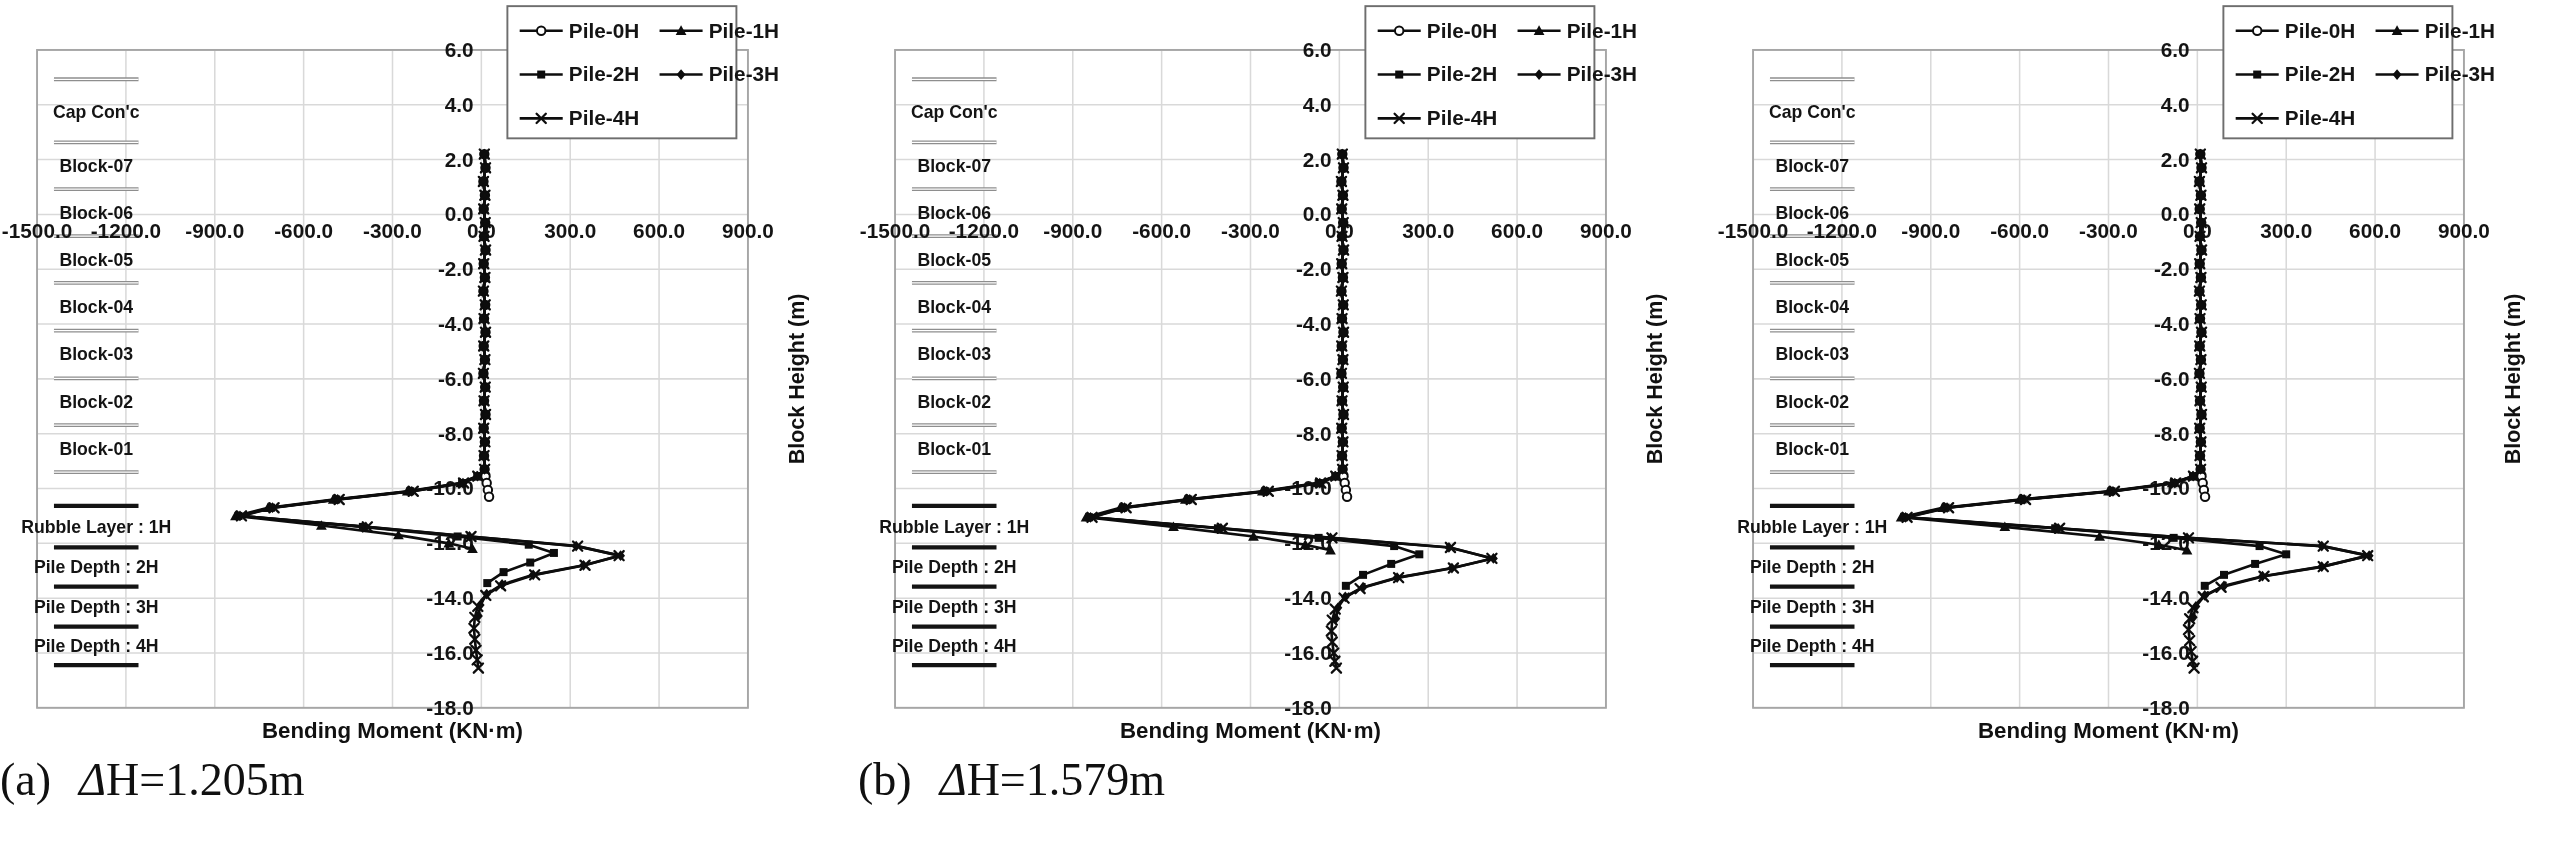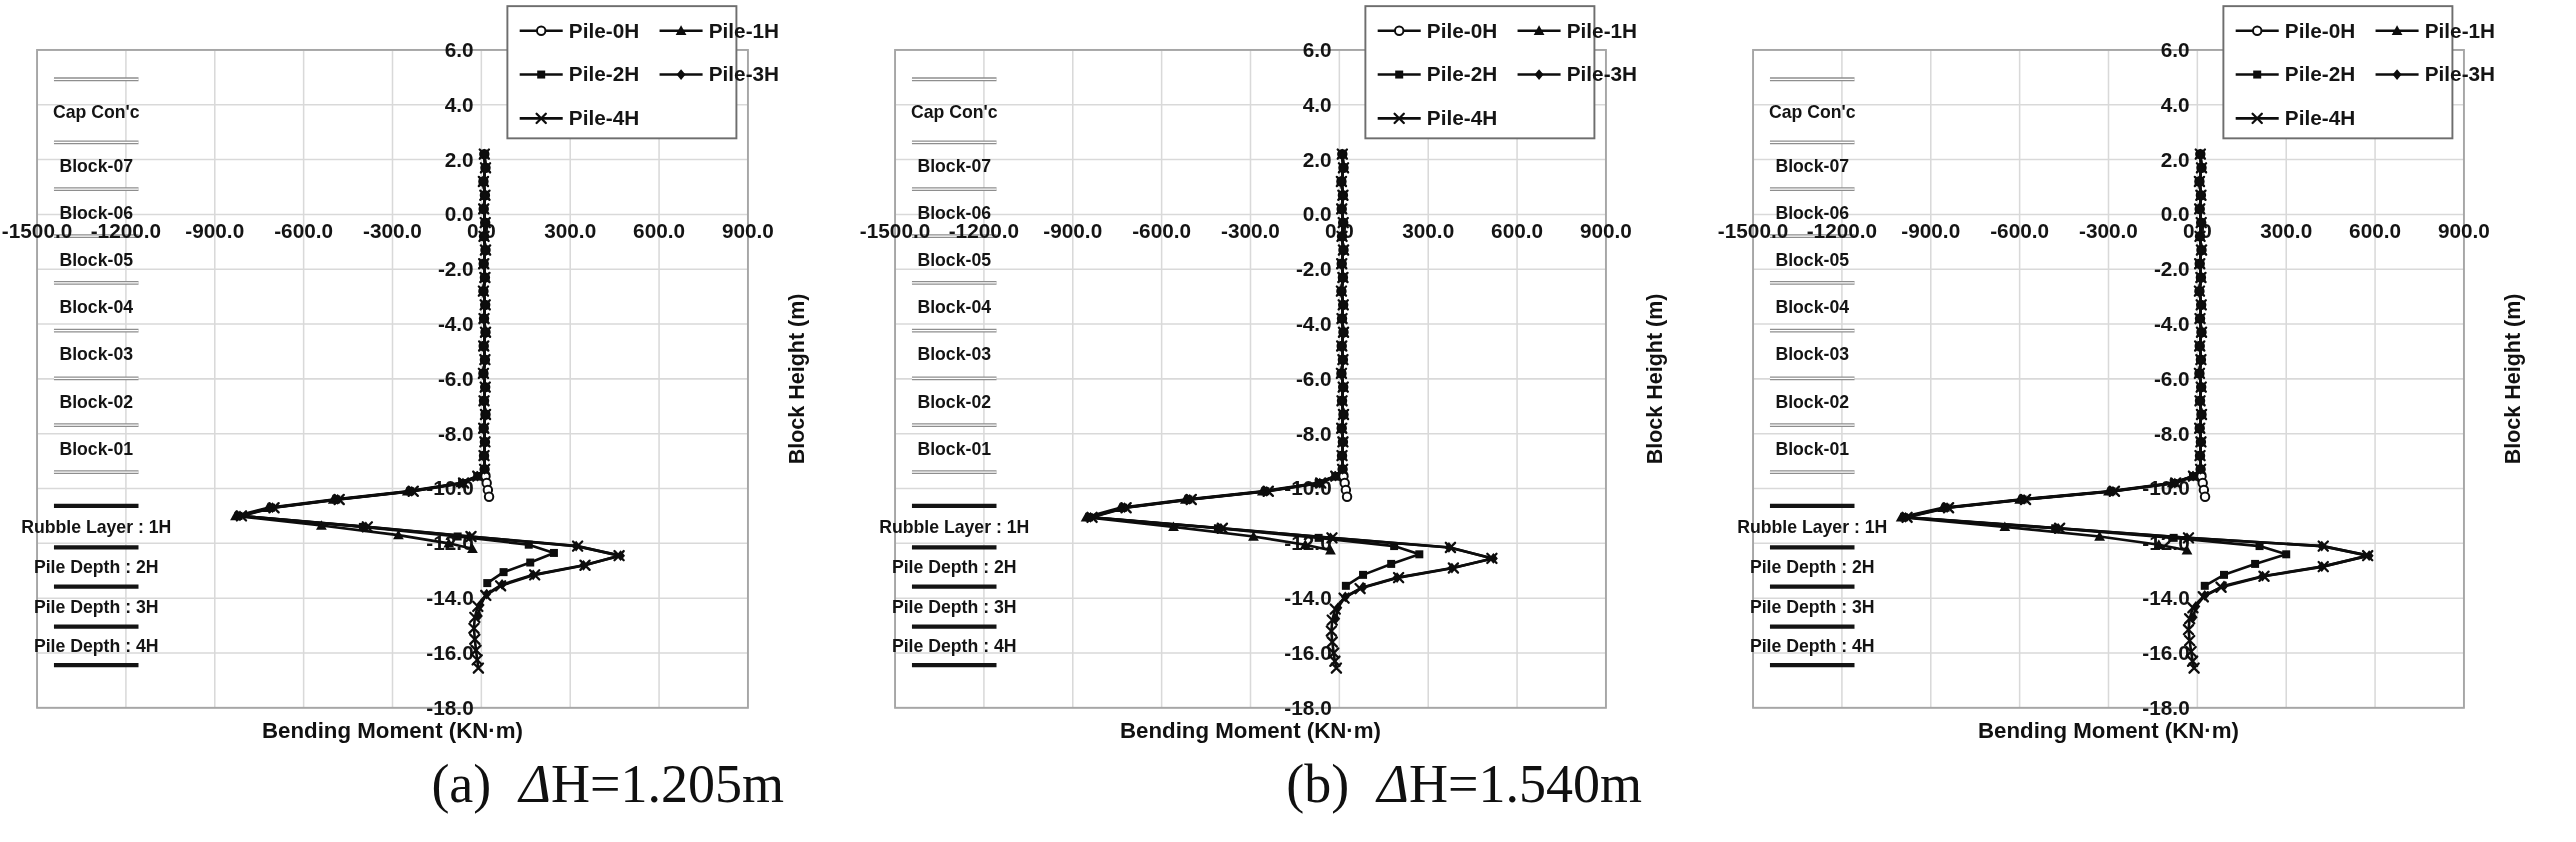--- a/index.html
+++ b/index.html
@@ -12,24 +12,24 @@
     font-family:"Liberation Sans", sans-serif;
   }
   .chart-slot{
     width:858px;
     height:842px;
     position:relative;
   }
   .chart-slot svg{display:block;}
   .caption{
     font-family:"Liberation Serif", serif;
-    font-size:54px;
+    font-size:46px;
     color:#101010;
     width:784px;
-    text-align:right;
+    text-align:left;
     margin-top:6.2px;
     white-space:nowrap;
   }
   .caption .gap{display:inline-block;}
   .caption .delta{font-style:italic;}
 </style>
 </head>
 <body>
 
 <div class="figure">
@@ -669,21 +669,21 @@
           <g>
             <line x1="676" y1="154" x2="732" y2="154" stroke="#0d0d0d" stroke-width="3.4"></line>
             <path d="M698,148 L710,160 M698,160 L710,148" stroke="#0d0d0d" stroke-width="3" fill="none" stroke-linecap="round"></path>
             <text x="740" y="163" font-size="27" text-anchor="start" font-family="&quot;Liberation Sans&quot;, sans-serif" font-weight="bold" fill="#141414">Pile-4H</text>
           </g>
         </g>
         <text x="510.5" y="960" font-size="29" text-anchor="middle" font-family="&quot;Liberation Sans&quot;, sans-serif" font-weight="bold" fill="#111111">Bending Moment (KN·m)</text>
         <text x="1046" y="493" font-size="28" text-anchor="middle" font-family="&quot;Liberation Sans&quot;, sans-serif" font-weight="bold" fill="#111111" transform="rotate(-90 1046 493)">Block Height (m)</text>
       </svg>
     <div class="caption">
-      <span>(b)</span><span class="gap" style="width: 28px;"></span><span class="delta">Δ</span><span>H=1.540m</span>
+      <span>(b)</span><span class="gap" style="width: 28px;"></span><span class="delta">Δ</span><span>H=1.579m</span>
     </div>
   </div>
 
   <div class="chart-slot">
     <svg width="858" height="747" viewBox="0 0 1116 972">
         <g>
           <line x1="48" y1="65" x2="48" y2="921" stroke="#d9d9d9" stroke-width="2"></line>
           <line x1="163.625" y1="65" x2="163.625" y2="921" stroke="#d9d9d9" stroke-width="2"></line>
           <line x1="279.25" y1="65" x2="279.25" y2="921" stroke="#d9d9d9" stroke-width="2"></line>
           <line x1="394.875" y1="65" x2="394.875" y2="921" stroke="#d9d9d9" stroke-width="2"></line>

